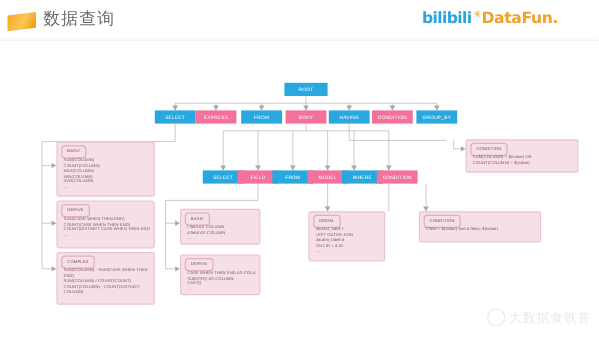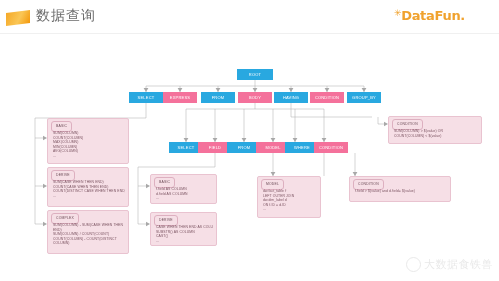--- a/index.html
+++ b/index.html
@@ -52,20 +52,21 @@
   #wm-circle{width:13px;height:13px;border-radius:50%;border:1.2px solid #9a9a9a;}
   #wm-text{font-size:11px;color:#9a9a9a;font-family:"DejaVu Sans",sans-serif;
     letter-spacing:.5px;}
 </style>
 </head>
 <body>
 
 <div id="header">
   <div id="hdr-mark"></div>
   <div id="hdr-title">数据查询</div>
+  <div id="logo-bili">bilibili</div>
   <div id="logo-datafun">
     <span class="star">✳</span><span>DataFun.</span>
   </div>
   <div id="hdr-rule"></div>
 </div>
 
 <div id="canvas">
 
   <svg id="wires" viewBox="0 0 499 247" preserveAspectRatio="none">
     <g stroke="#a8a8a8" stroke-width="0.5" fill="none">

